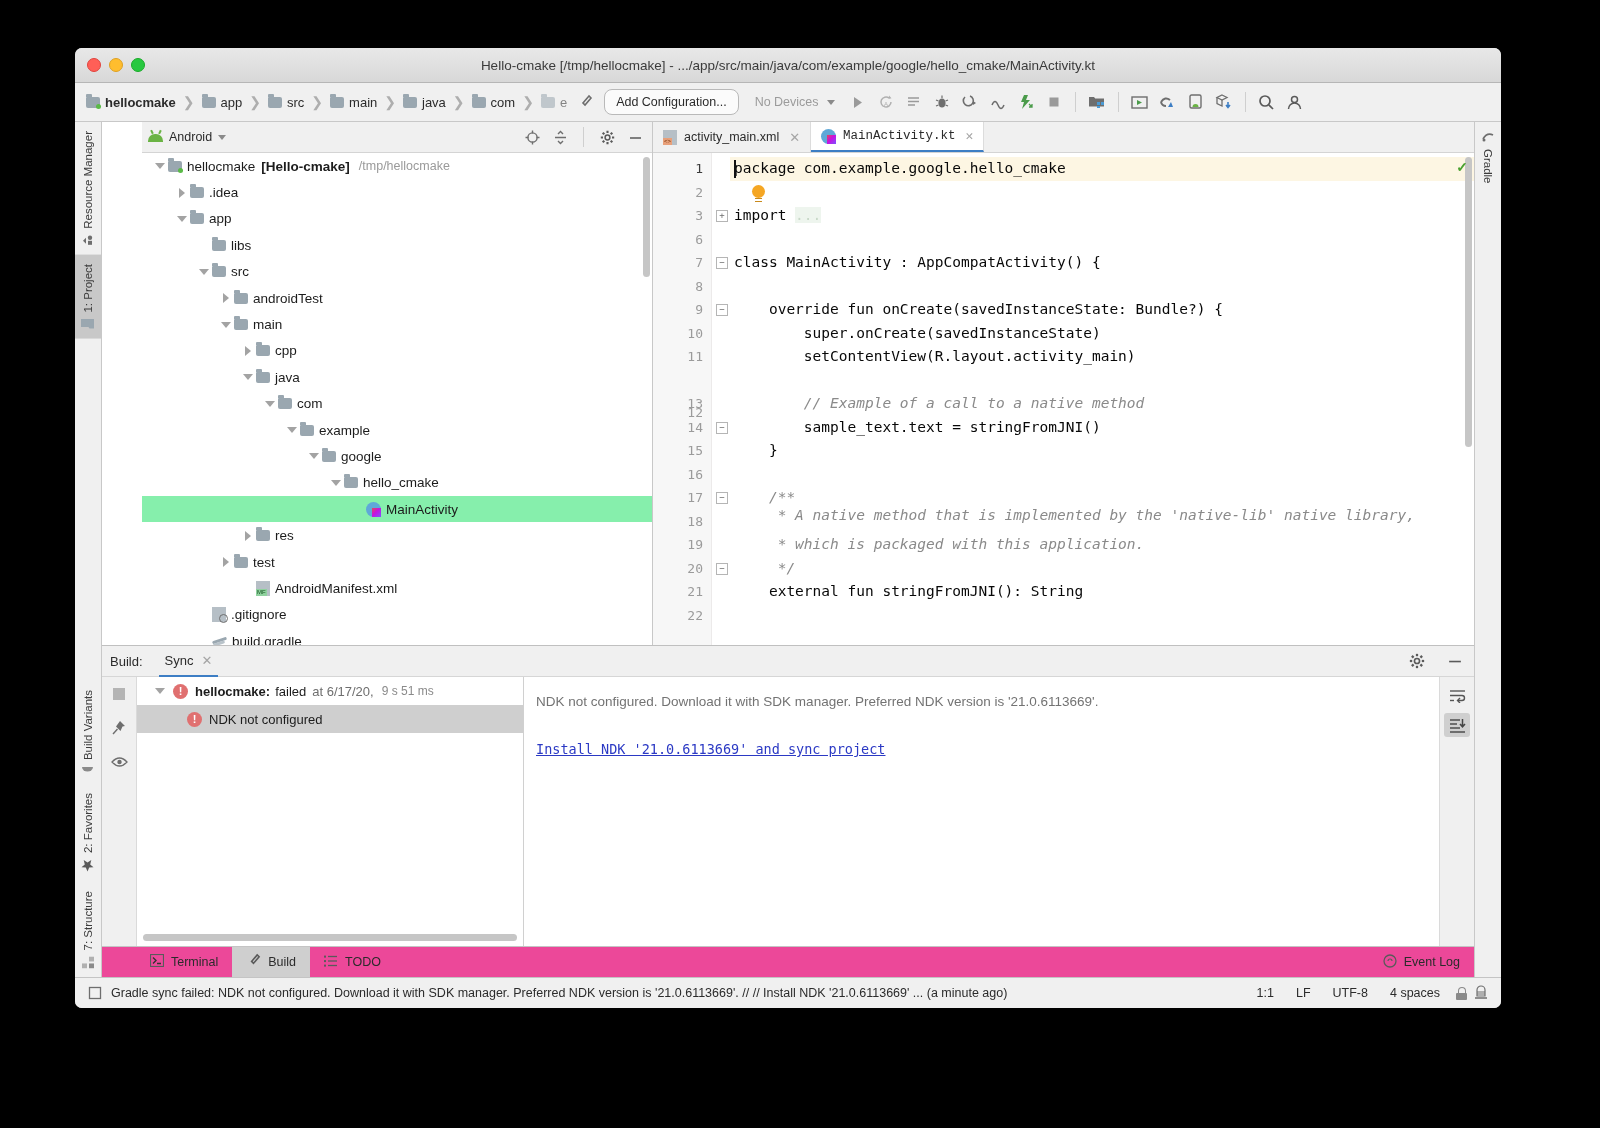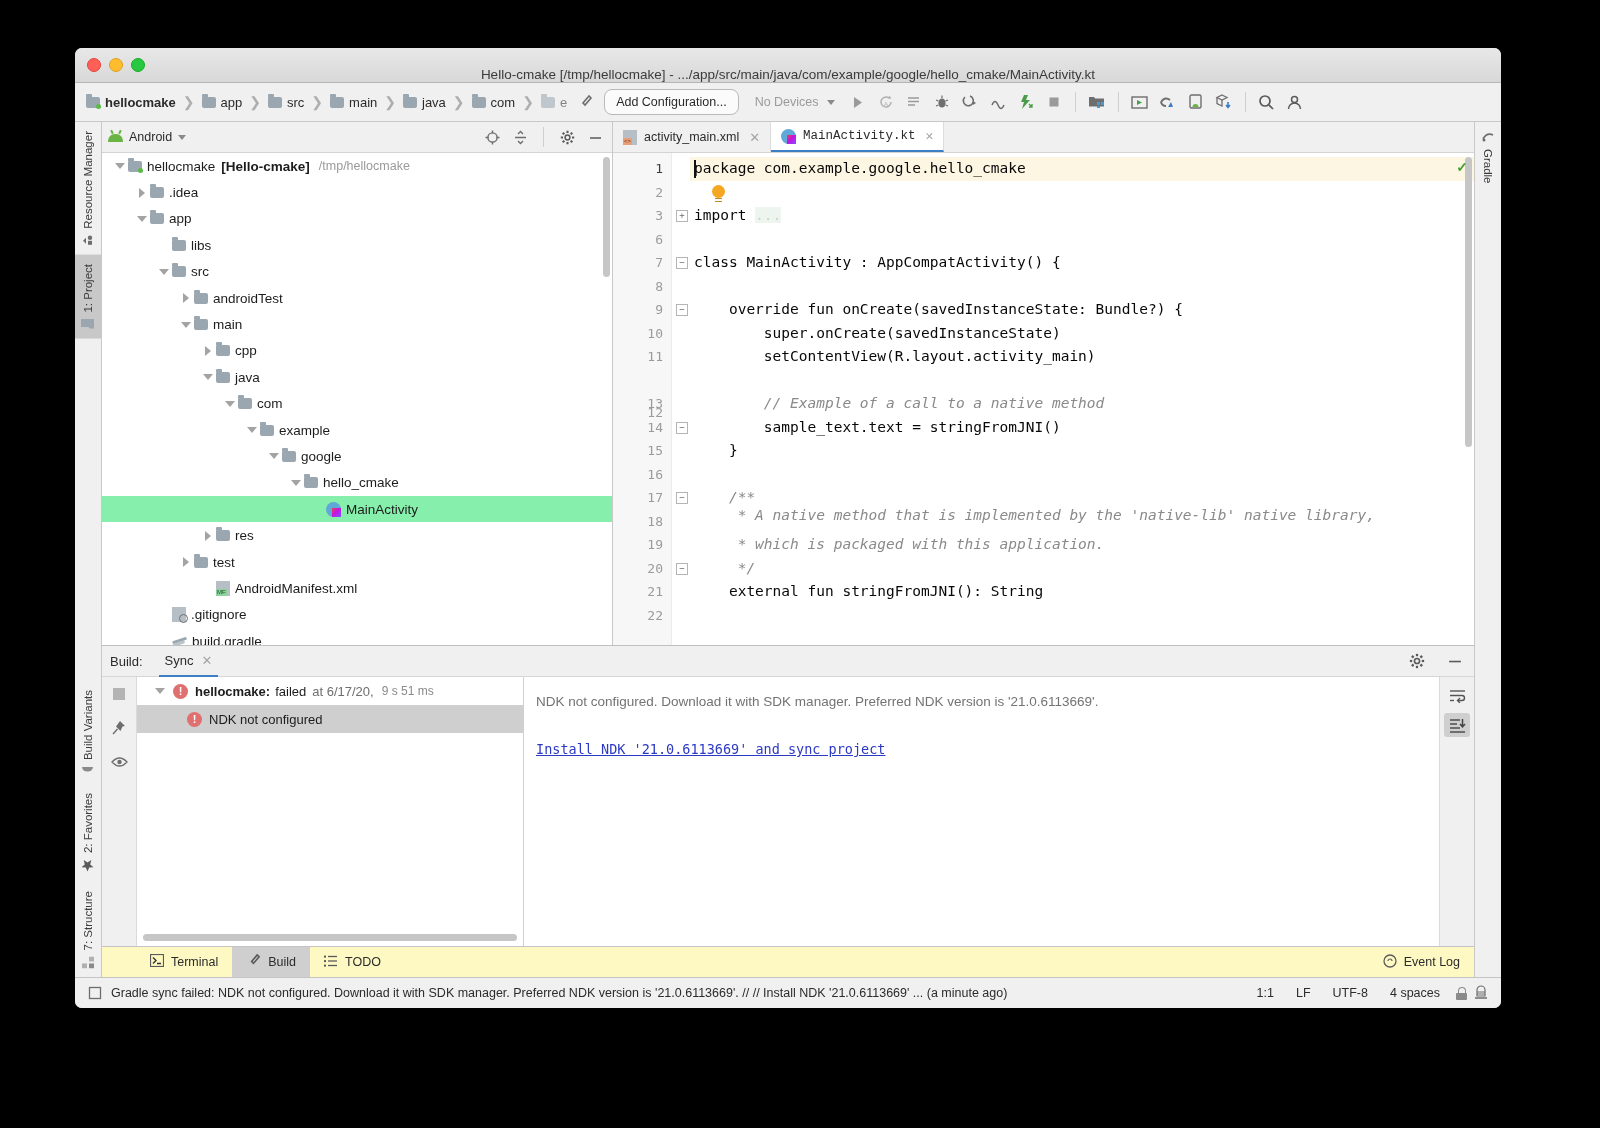--- a/index.html
+++ b/index.html
@@ -7,21 +7,21 @@
 
   .desktop{position:absolute;inset:0;background:#000;}
 
   .window{position:absolute;left:75px;top:48px;width:1426px;height:960px;
           background:#f2f2f2;border-radius:7px;overflow:hidden;
           box-shadow:0 12px 40px rgba(0,0,0,.6);display:flex;flex-direction:column;}
 
   
   .titlebar{height:34px;flex:0 0 34px;position:relative;
             background:linear-gradient(#e8e8e8,#d8d8d8);
-            border-bottom:1px solid #b6b6b6;display:flex;align-items:flex-end;}
+            border-bottom:1px solid #b6b6b6;display:flex;align-items:center;}
   .traffic{position:absolute;left:12px;top:0;bottom:0;display:flex;align-items:center;gap:8px;}
   .dot{width:12px;height:12px;border-radius:50%;}
   .dot.red{background:#ff5f57;border:1px solid #e0443e;}
   .dot.yellow{background:#ffbd2e;border:1px solid #dea123;}
   .dot.green{background:#28c840;border:1px solid #1aab29;}
   .title-text{flex:1;text-align:center;font-size:13.5px;color:#3b3b3b;}
 
   
   .toolbar{height:38px;flex:0 0 38px;display:flex;align-items:center;
            background:#f0f0f0;border-bottom:1px solid #c8c8c8;padding:0 8px;gap:2px;}
@@ -51,21 +51,21 @@
         padding:9px 4px;display:flex;align-items:center;gap:6px;white-space:nowrap;}
   .vtab.sel{background:#c8c8c8;}
   .vtab.down{writing-mode:vertical-rl;transform:none;}
   .rail-spacer{flex:1;}
 
   .center{flex:1;display:flex;flex-direction:column;min-width:0;}
   .upper{flex:1;display:flex;min-height:0;}
 
   
   .projpanel{width:510px;flex:0 0 510px;display:flex;flex-direction:column;
-             background:#fff;border-right:1px solid #c8c8c8;min-height:0;}
+             background:#fff;border-right:1px solid #c8c8c8;min-height:0;padding-left:40px;}
   .panelhead{height:30px;flex:0 0 30px;display:flex;align-items:center;padding:0 6px;
              background:#f0f0f0;border-bottom:1px solid #d4d4d4;gap:6px;}
   .panelhead .ttl{font-size:12.5px;color:#2b2b2b;}
   .ph-spacer{flex:1;}
   .ph-icon{width:22px;height:20px;display:flex;align-items:center;justify-content:center;color:#5a5a5a;}
   .android-robot{width:15px;height:10px;position:relative;}
   .android-robot .head{position:absolute;left:0;right:0;bottom:0;height:8px;background:#6ab344;
         border-radius:7px 7px 0 0;}
   .android-robot .a1,.android-robot .a2{position:absolute;width:1.5px;height:4px;background:#6ab344;top:-2px;}
   .android-robot .a1{left:2.5px;transform:rotate(-25deg);}
@@ -154,21 +154,21 @@
   .buildconsole{flex:1;background:#fff;position:relative;padding:14px 0 0 12px;min-width:0;}
   .bc-line{font-family:Liberation Sans, sans-serif;font-size:13.5px;color:#737373;line-height:22px;}
   .bc-link{font-family:"DejaVu Sans Mono",monospace;font-size:13.5px;color:#2b39c4;text-decoration:underline;
            line-height:22px;margin-top:25px;display:inline-block;}
   .bc-rail{width:34px;flex:0 0 34px;background:#f0f0f0;border-left:1px solid #dadada;
            display:flex;flex-direction:column;align-items:center;padding-top:6px;gap:6px;}
   .bcr-ico{width:26px;height:24px;display:flex;align-items:center;justify-content:center;color:#555;border-radius:3px;}
   .bcr-ico.on{background:#cfcfcf;}
 
   
-  .bottombar{height:30px;flex:0 0 30px;display:flex;align-items:stretch;background:#fef9c3;
+  .bottombar{height:30px;flex:0 0 30px;display:flex;align-items:stretch;background:#ec4899;
              border-top:1px solid #c4c4c4;padding-left:34px;}
   .btab{display:flex;align-items:center;gap:7px;padding:0 14px;font-size:12.5px;color:#2b2b2b;}
   .btab.sel{background:#cfcfcf;}
   .bb-spacer{flex:1;}
   .eventlog{display:flex;align-items:center;gap:7px;padding:0 14px;font-size:12.5px;color:#2b2b2b;}
 
   
   .statusbar{height:30px;flex:0 0 30px;display:flex;align-items:center;gap:0;background:#f0f0f0;
              border-top:1px solid #c4c4c4;padding:0 10px;}
   .sb-ico{width:20px;height:20px;display:flex;align-items:center;justify-content:center;}

